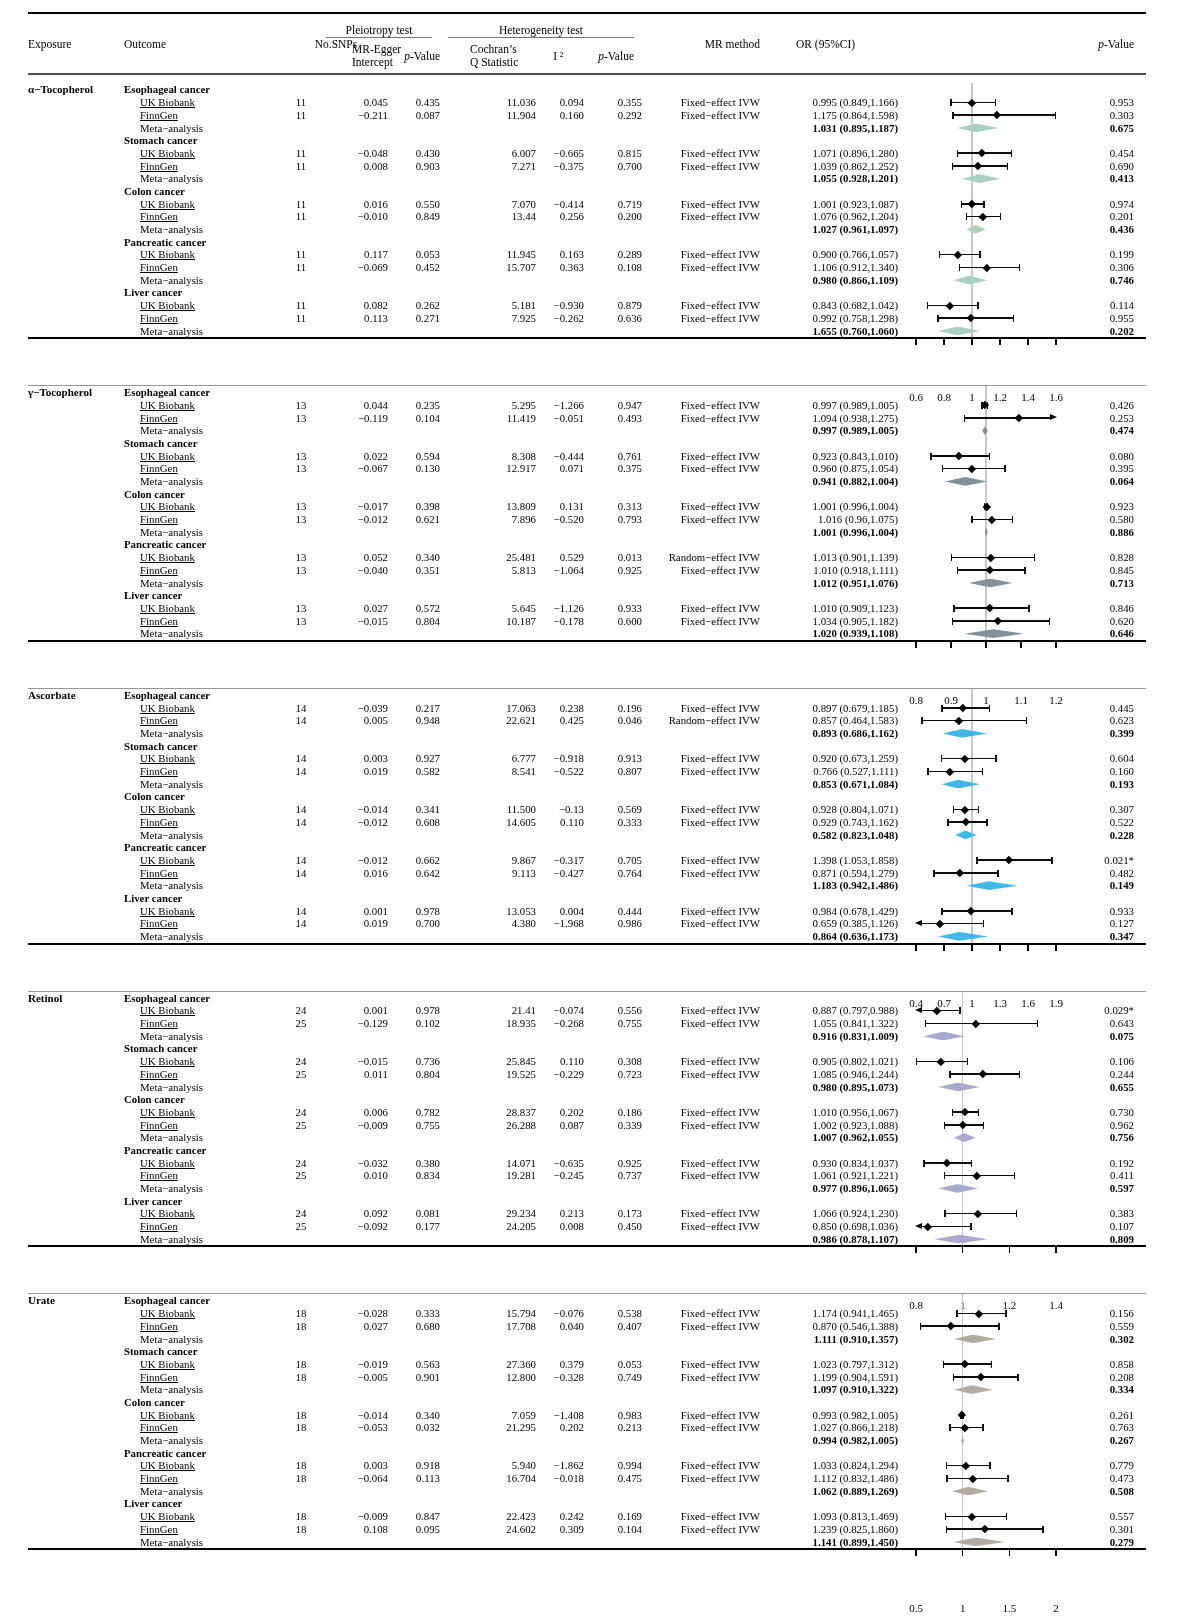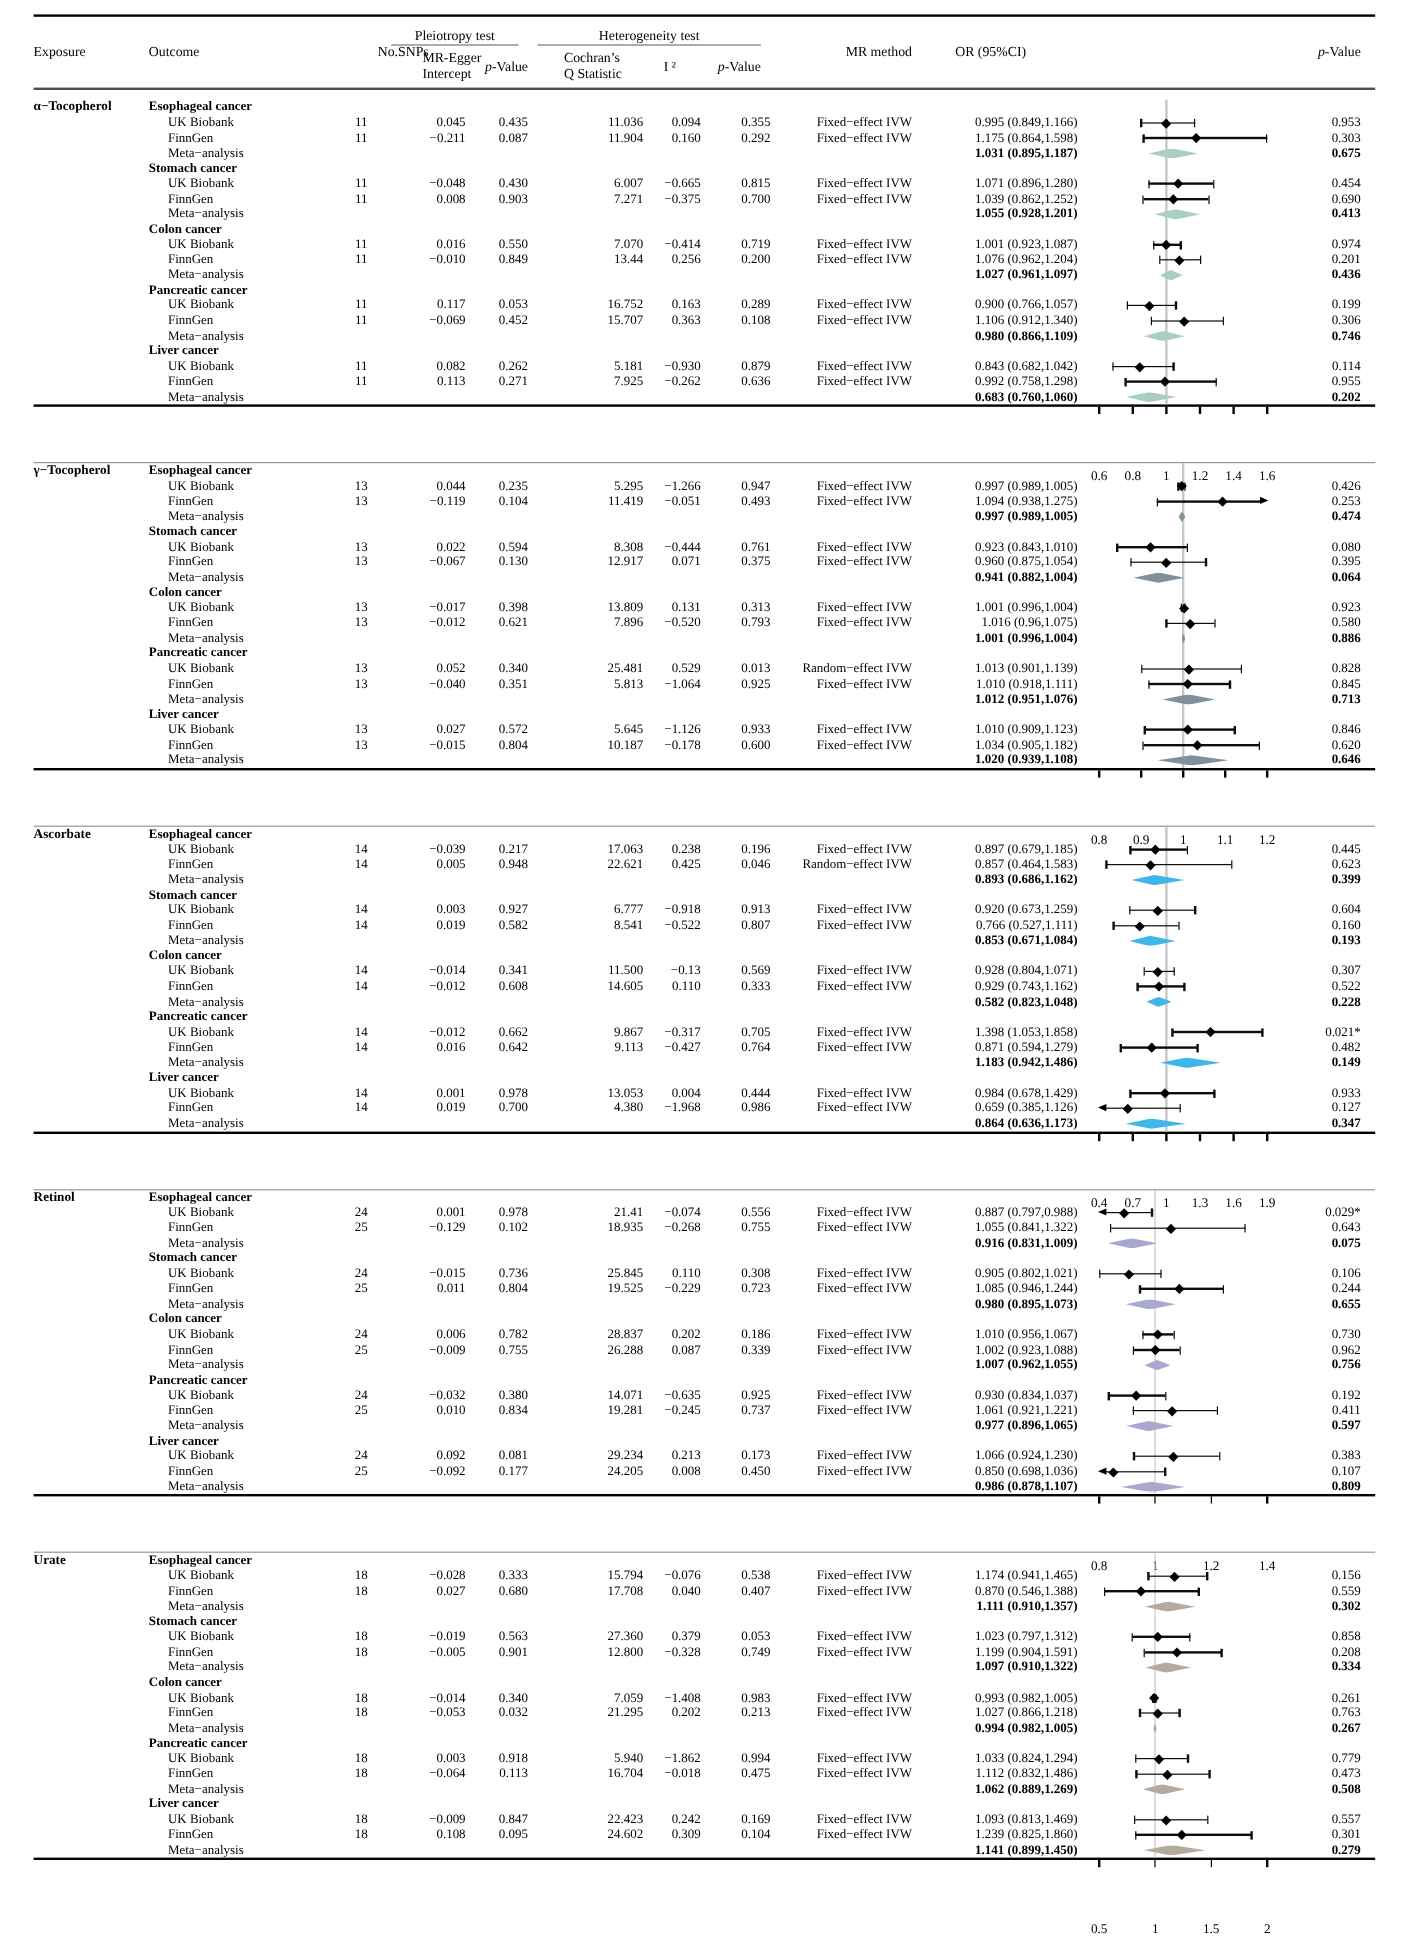--- a/index.html
+++ b/index.html
@@ -39,21 +39,21 @@
   .section:first-of-type{ margin-top:8px; }
   .rows{ position:relative; border-bottom:2.5px solid #000; }
   .section.topline .rows{ border-top:1.5px solid #979797; }
   .row{
     display:grid; grid-template-columns:var(--cols);
     height:12.7px; line-height:12.7px; font-size:10.8px; position:relative;
   }
   .c-exp{ font-weight:bold; font-size:11px; white-space:nowrap; }
   .c-out{ white-space:nowrap; }
   .c-out.group{ font-weight:bold; }
-  .c-out.study{ padding-left:16px; }
+  .c-out.study{ padding-left:16px;text-decoration:underline; }
   .c-out.meta{ padding-left:16px; font-weight:normal; }
   .c-snp{ text-align:center; }
   .c-num{ text-align:right; }
   .c-method{ text-align:right; padding-right:2px; white-space:nowrap; }
   .c-or{ text-align:right; padding-right:12px; white-space:nowrap; }
   .c-p{ text-align:right; padding-right:12px; }
   .bold{ font-weight:bold; }
   .c-plot{ position:relative; }
 
   
@@ -275,21 +275,21 @@
           <div class="row">
             <div class="c-exp"></div>
             <div class="c-out group">Pancreatic cancer</div>
           </div>
           <div class="row">
             <div class="c-exp"></div>
             <div class="c-out study">UK Biobank</div>
             <div class="c-snp">11</div>
             <div class="c-num">0.117</div>
             <div class="c-num">0.053</div>
-            <div class="c-num">16.752</div>
+            <div class="c-num">11.945</div>
             <div class="c-num">0.163</div>
             <div class="c-num">0.289</div>
             <div class="c-method">Fixed−effect IVW</div>
             <div class="c-or">0.900 (0.766,1.057)</div>
             <div class="c-plot" style="grid-column: 11;">
               <div class="ci-line" style="left: 29.24px; width: 40.74px;"></div>
               <div class="cap" style="left: 28.54px;"></div>
               <div class="cap" style="left: 69.28px;"></div>
               <div class="pt" style="left: 45.2px;"></div>
             </div>
@@ -375,21 +375,21 @@
           <div class="row">
             <div class="c-exp"></div>
             <div class="c-out meta">Meta−analysis</div>
             <div class="c-snp"></div>
             <div class="c-num"></div>
             <div class="c-num"></div>
             <div class="c-num"></div>
             <div class="c-num"></div>
             <div class="c-num"></div>
             <div class="c-method"></div>
-            <div class="c-or bold">0.683 (0.760,1.060)</div>
+            <div class="c-or bold">1.655 (0.760,1.060)</div>
             <div class="c-plot">
               <div class="mdiamond" style="left: 28.4px; width: 42px; background: rgb(169, 207, 191); clip-path: polygon(0% 50%, 45.6667% 0%, 100% 50%, 45.6667% 100%);"></div>
             </div>
             <div class="c-p bold">0.202</div>
           </div>
         </div>
         <div class="axis">
           <div class="tick" style="left: 5.25px;"></div>
           <div class="tlabel" style="left: -11px;">0.6</div>
           <div class="tick" style="left: 33.25px;"></div>

